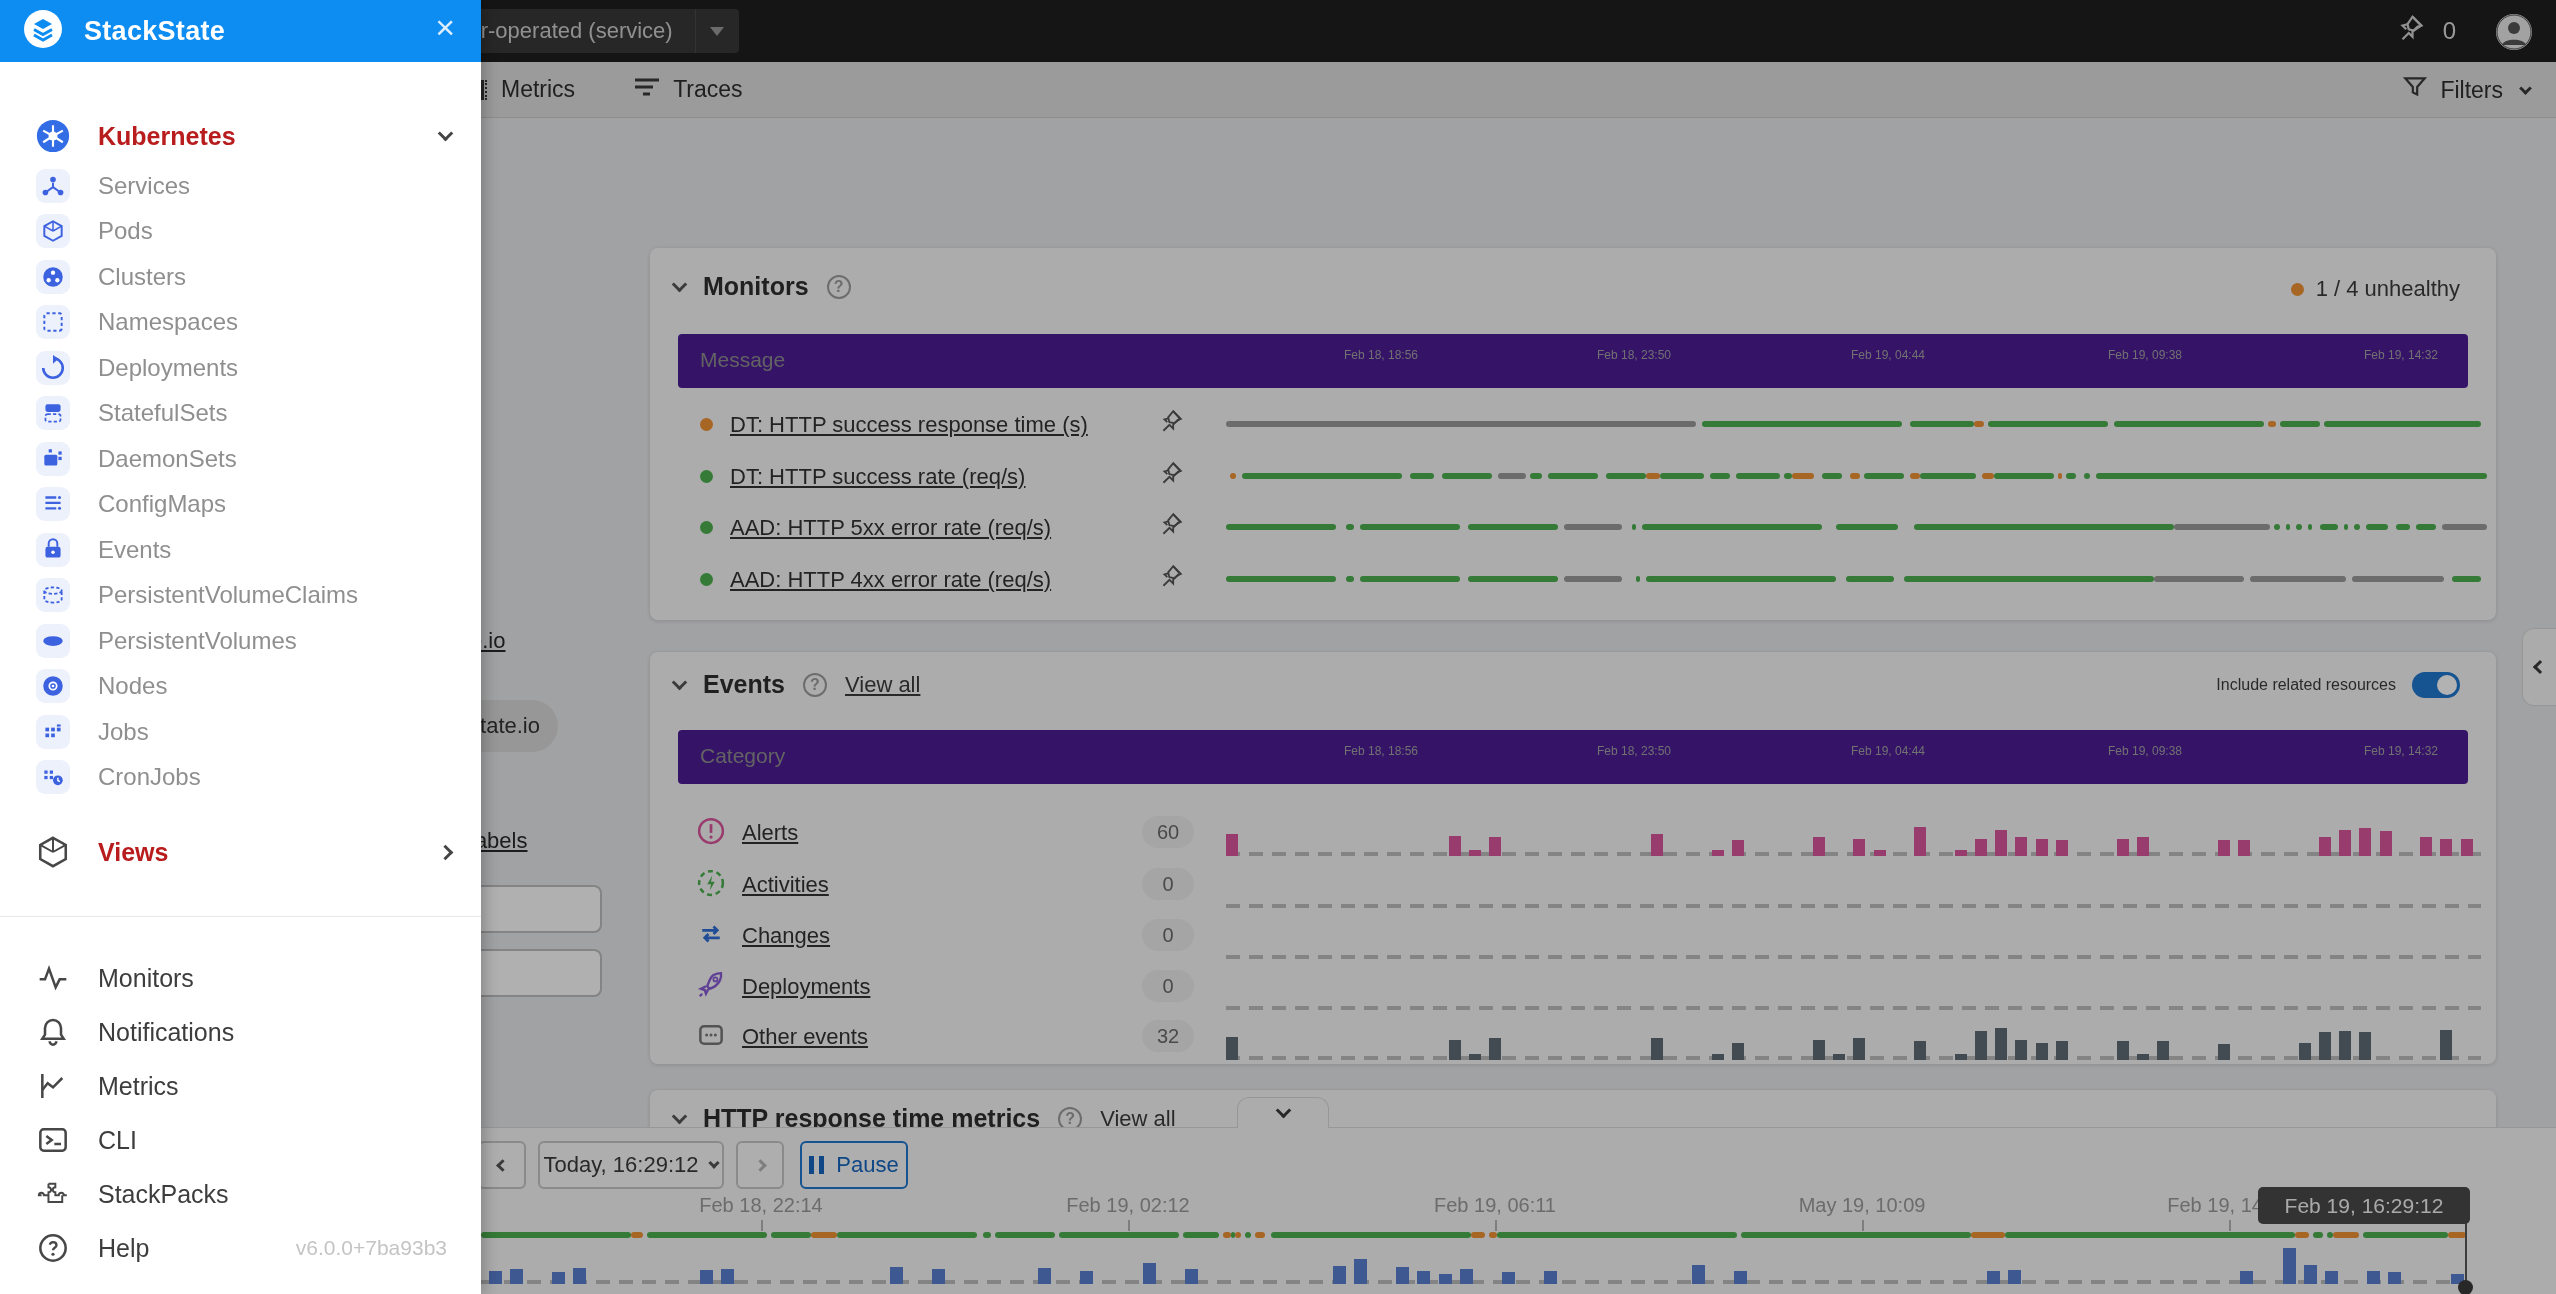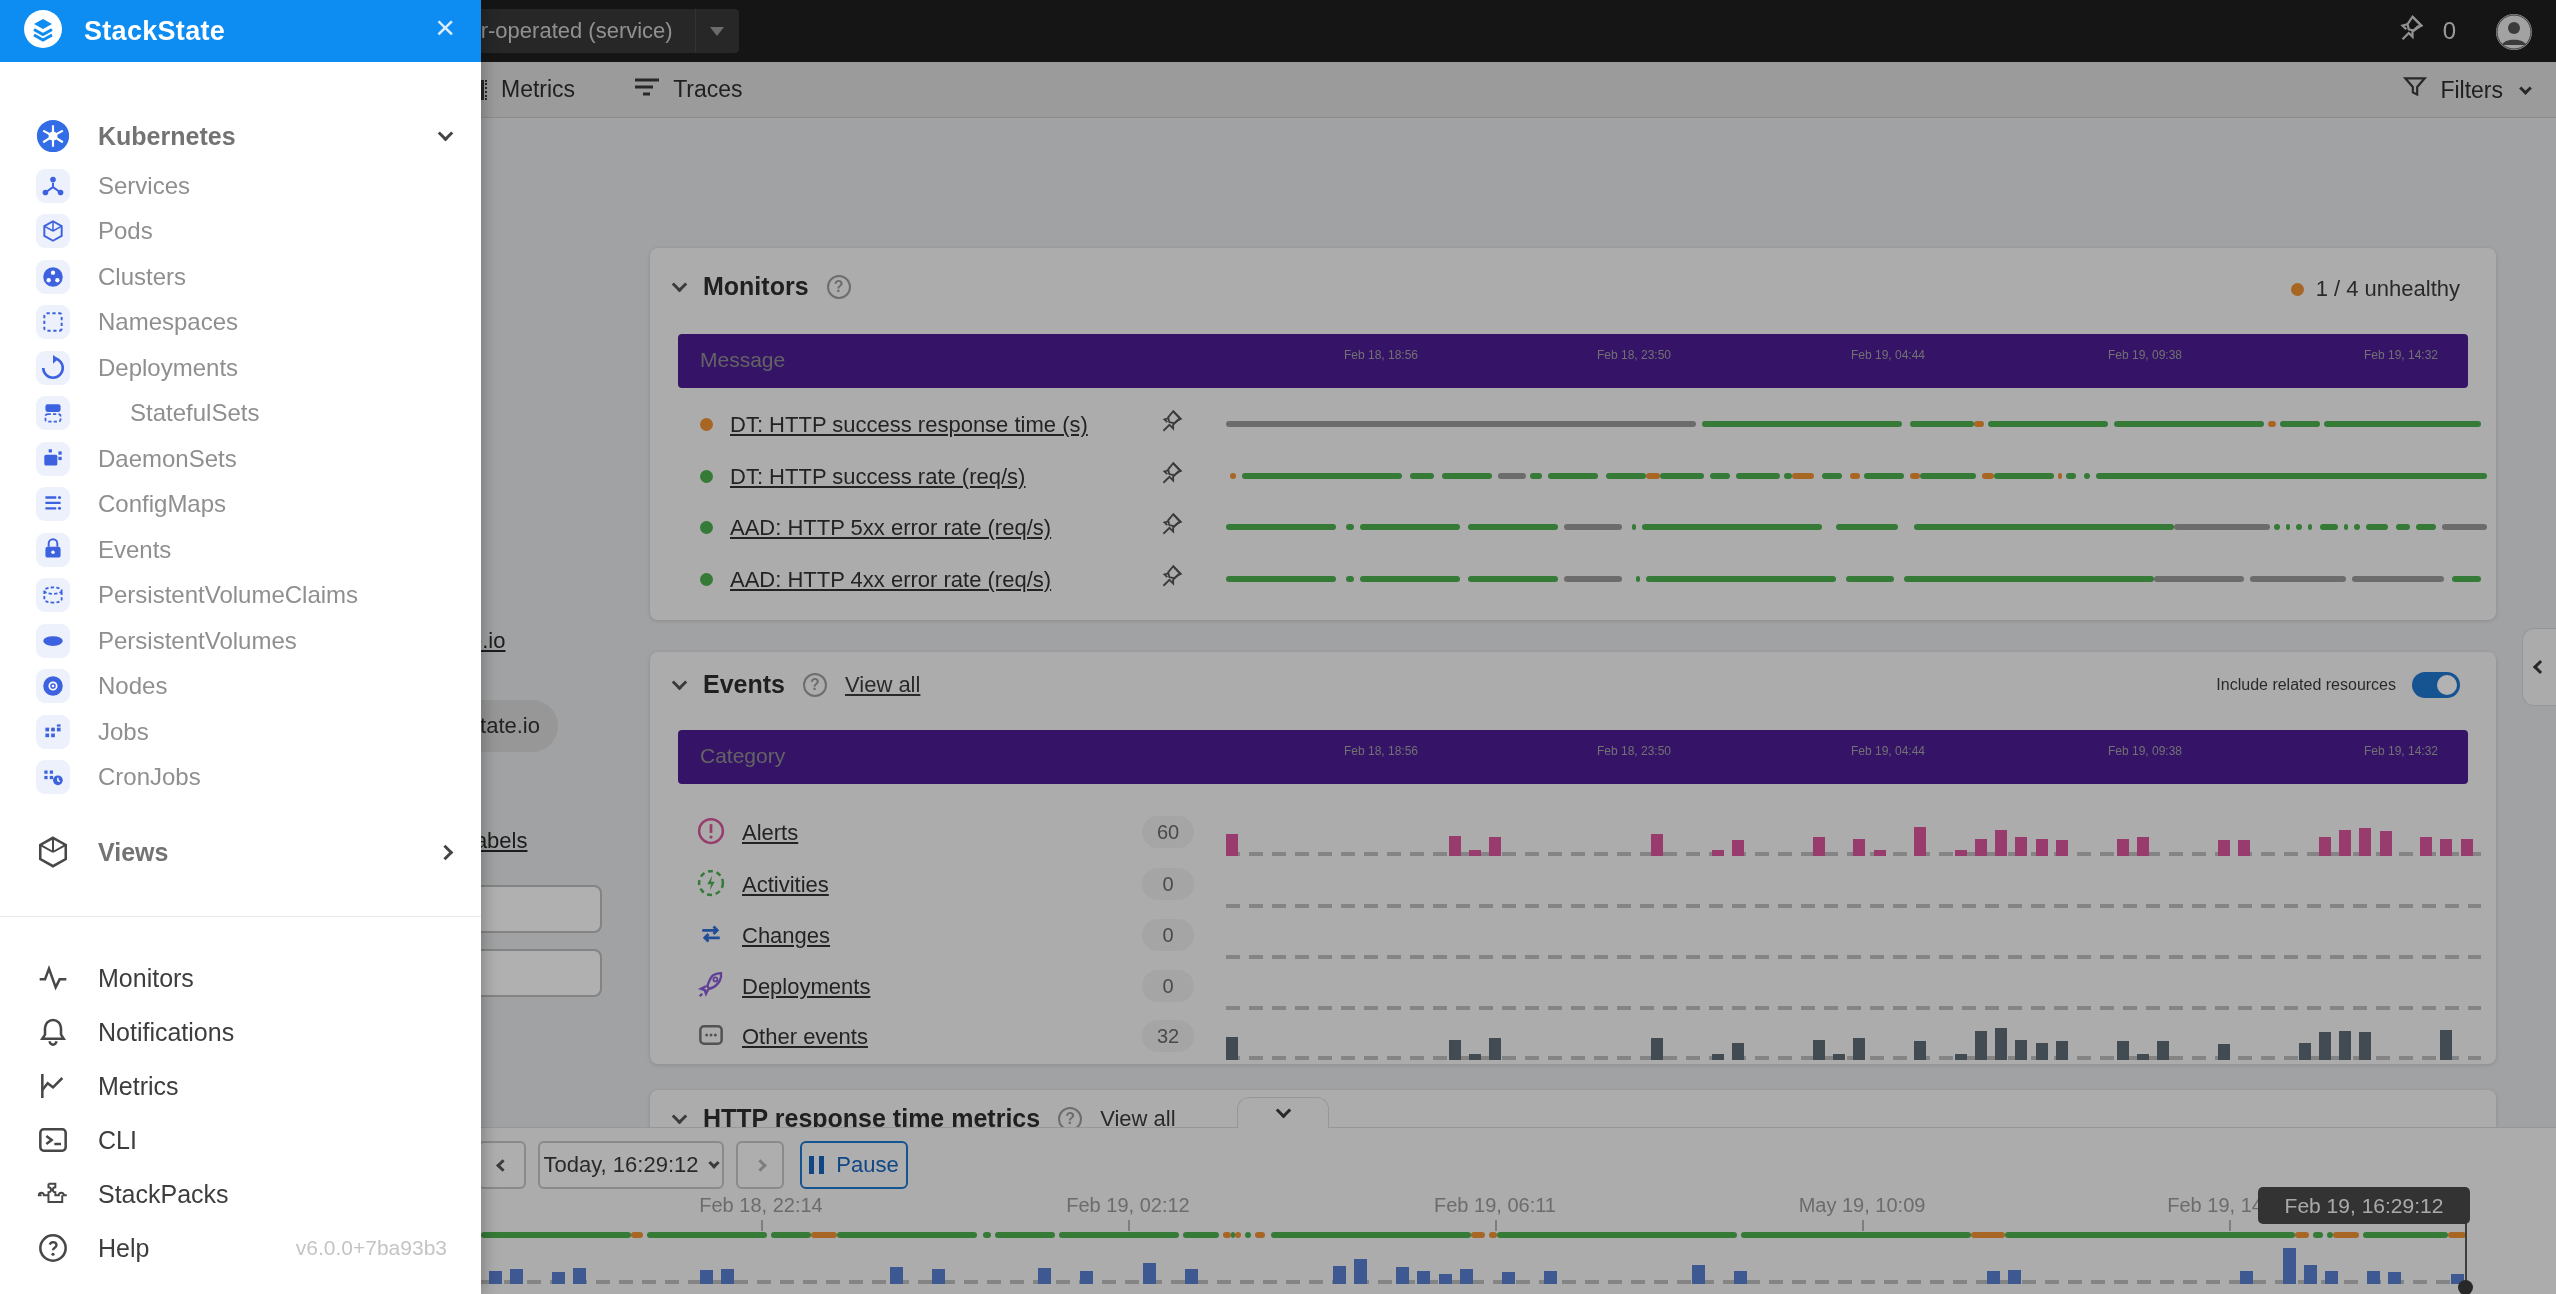--- a/index.html
+++ b/index.html
@@ -70,21 +70,21 @@
   #tooltip{position:absolute;left:2258px;top:59px;width:212px;height:37px;background:#4a4a4a;border-radius:5px;color:#f2f2f2;font-size:21px;display:flex;align-items:center;justify-content:center;}
   
   #scrim{left:0;top:0;width:2556px;height:1294px;background:rgba(0,0,0,0.30);z-index:40;}
   
   #sidebar{left:0;top:0;width:481px;height:1294px;background:#ffffff;z-index:60;box-shadow:3px 0 14px rgba(0,0,0,.25);}
   #sb-head{position:absolute;left:0;top:0;width:100%;height:62px;background:#0d8cf2;display:flex;align-items:center;padding:0 22px;color:#fff;}
   #sb-title{font-size:27px;font-weight:700;margin-left:20px;letter-spacing:.3px;}
   #sb-close{position:absolute;right:26px;top:10px;font-size:34px;color:#dceeff;line-height:1;cursor:pointer;}
   .sb-item{position:absolute;left:0;width:100%;display:flex;align-items:center;padding-left:36px;cursor:pointer;}
   .sb-item .lbl{margin-left:28px;}
-  .sb-top{font-size:25px;font-weight:700;color:#737373;}
+  .sb-top{font-size:25px;font-weight:700;color:#b91c1c;}
   .sb-sub{font-size:24px;color:#8f8f8f;}
   .sb-tool{font-size:25px;font-weight:500;color:#3d3d3d;}
   .resicon{width:34px;height:34px;background:#edf1fc;border-radius:9px;display:flex;align-items:center;justify-content:center;flex:none;}
   .toolicon{width:34px;height:34px;display:flex;align-items:center;justify-content:center;flex:none;}
   #sb-divider{position:absolute;left:0;top:916px;width:100%;height:1px;background:#e8e8e8;}
   #sb-version{position:absolute;right:34px;top:1236px;font-size:21px;color:#c4c4c4;}
   .edge-chv{position:absolute;right:30px;}
 </style>
 </head>
 <body>
@@ -667,21 +667,21 @@
         </div>
         <div class="sb-item" style="top: 345px; height: 45px;">
           <span class="resicon">
             <svg width="26" height="26" viewBox="0 0 24 24" fill="#3d62e0">
               <path d="M12 3a9 9 0 1 1-9 9" fill="none" stroke="#3d62e0" stroke-width="2.4"></path>
               <path d="M12 0l5 3.5L12 8z" fill="#3d62e0"></path>
             </svg>
           </span>
           <span class="lbl sb-sub">Deployments</span>
         </div>
-        <div class="sb-item" style="top: 390.5px; height: 45px; gap: 32px;">
+        <div class="sb-item" style="top: 390.5px; height: 45px;">
           <span class="resicon">
             <svg width="26" height="26" viewBox="0 0 24 24" fill="#3d62e0">
               <rect x="5" y="4" width="14" height="7" rx="2" fill="#3d62e0"></rect>
               <rect x="5" y="13" width="14" height="7" rx="2" fill="none" stroke="#3d62e0" stroke-width="1.6" stroke-dasharray="3 2"></rect>
             </svg>
           </span>
           <span class="lbl sb-sub">StatefulSets</span>
         </div>
         <div class="sb-item" style="top: 436px; height: 45px;">
           <span class="resicon">

